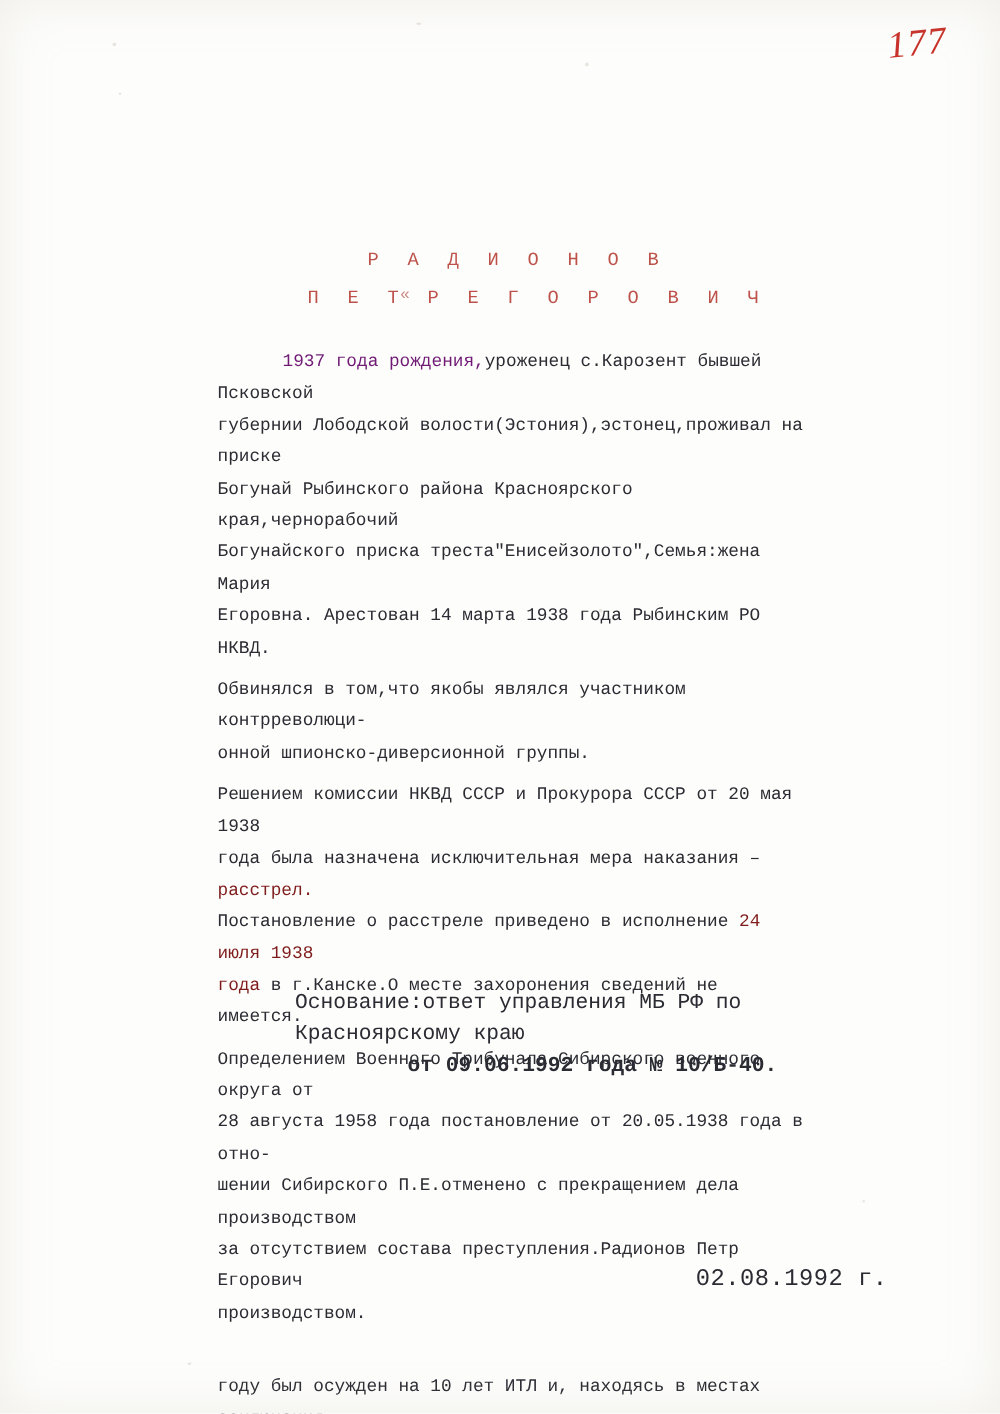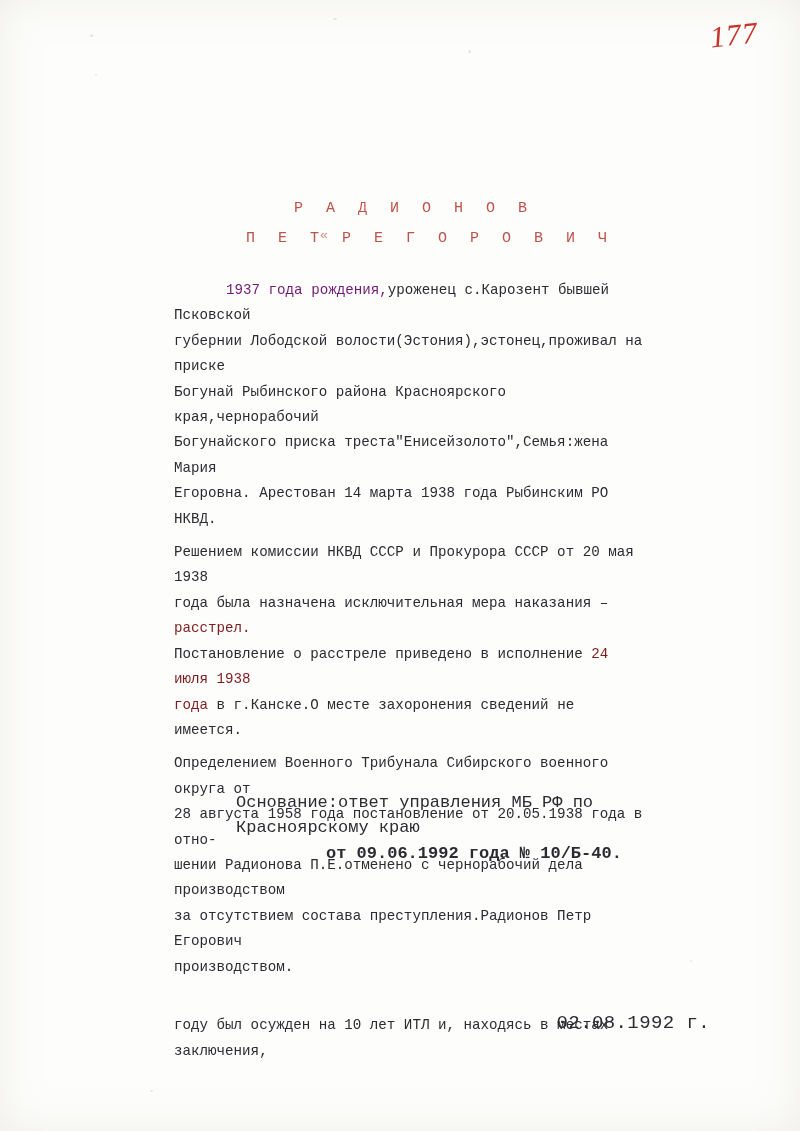--- a/index.html
+++ b/index.html
@@ -131,22 +131,23 @@
   <div class="page-number">177</div>
 
   <div class="title-block">
     <div class="title-line1">Р А Д И О Н О В</div>
     <div class="title-line2">П Е Т Р   Е Г О Р О В И Ч</div>
   </div>
   <div class="title-mark">«</div>
 
   <div class="body-text">
       <p class="para"><span class="indent"></span><span class="faded">1937 года рождения,</span><span>уроженец с.Карозент бывшей Псковской</span><br><span>губернии Лободской волости(Эстония),эстонец,проживал на приске</span><br><span>Богунай Рыбинского района Красноярского края,чернорабочий</span><br><span>Богунайского приска треста"Енисейзолото",Семья:жена Мария</span><br><span>Егоровна. Арестован 14 марта 1938 года Рыбинским РО НКВД.</span></p>
+      <p class="para gap"><span>Обвинялся в том,что якобы являлся участником контрреволюци-</span><br><span>онной шпионско-диверсионной группы.</span></p>
       <p class="para gap"><span>Решением комиссии НКВД СССР и Прокурора СССР от 20 мая 1938</span><br><span>года была назначена исключительная мера наказания – </span><span class="red">расстрел.</span><br><span>Постановление о расстреле приведено в исполнение </span><span class="red">24 июля 1938</span><br><span class="red">года</span><span> в г.Канске.О месте захоронения сведений не имеется.</span></p>
-      <p class="para gap"><span>Определением Военного Трибунала Сибирского военного округа от</span><br><span>28 августа 1958 года постановление от 20.05.1938 года в отно-</span><br><span>шении Радионова П.Е.отменено с чернорабочий дела производством</span><br><span>за отсутствием состава преступления.Радионов Петр Егорович</span><br><span>производством.</span></p>
+      <p class="para gap"><span>Определением Военного Трибунала Сибирского военного округа от</span><br><span>28 августа 1958 года постановление от 20.05.1938 года в отно-</span><br><span>шении Сибирского П.Е.отменено с прекращением дела производством</span><br><span>за отсутствием состава преступления.Радионов Петр Егорович</span><br><span>производством.</span></p>
       <p class="para gap"><span class="indent"></span><br><span>году был осужден на 10 лет ИТЛ и, находясь в местах заключения,</span><br></p>
     </div>
 
   <div class="basis">
     <div class="l1">Основание:ответ управления МБ РФ по Красноярскому краю</div>
     <div class="l2">от 09.06.1992 года № 10/Б-40.</div>
   </div>
 
   <div class="date-foot">02.08.1992 г.</div>
 

